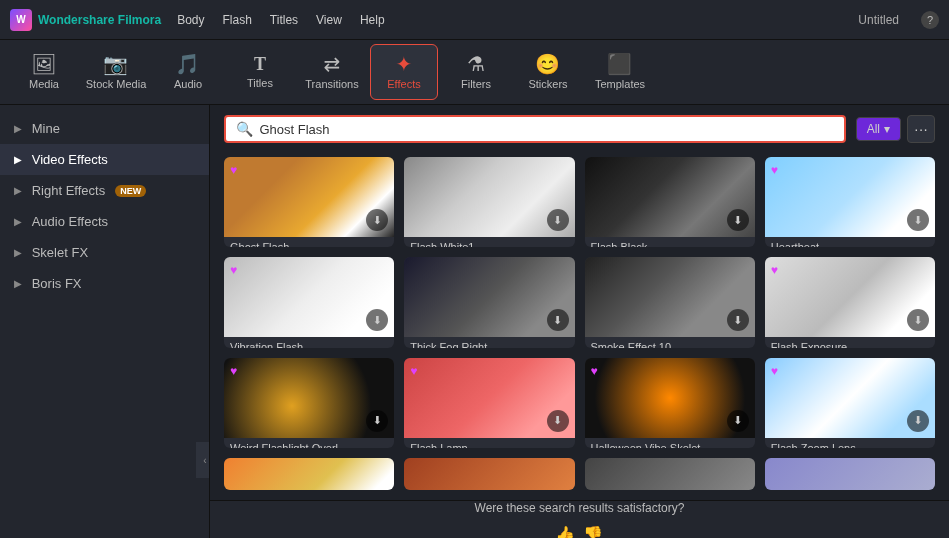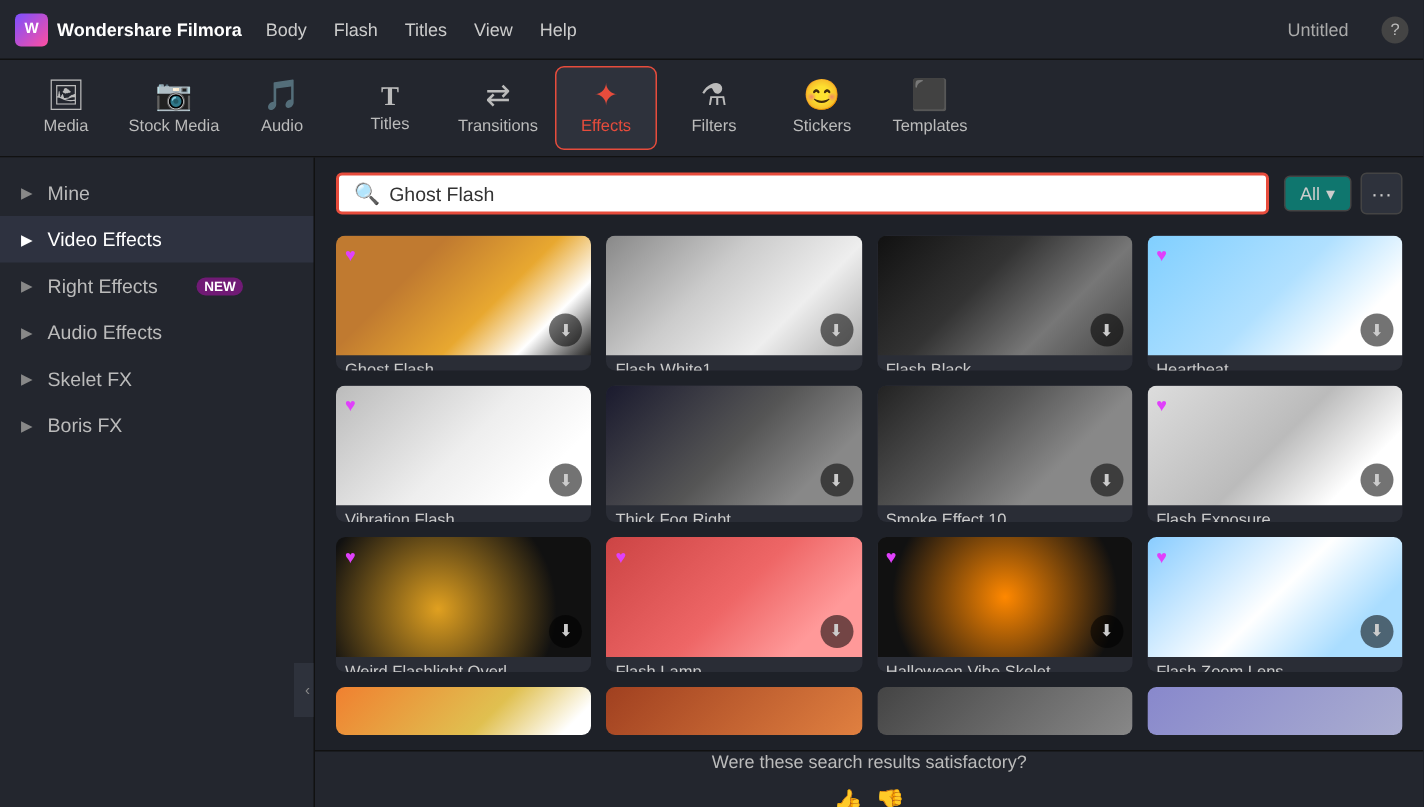--- a/index.html
+++ b/index.html
@@ -35,21 +35,21 @@
       border-radius: 4px;
       display: flex;
       align-items: center;
       justify-content: center;
       font-size: 10px;
       color: #fff;
       font-weight: bold;
     }
     .app-name {
       font-size: 12px;
-      color: #ffffff;
+      color: #14b8a6;
       font-weight: 600;
     }
     .menu-items {
       display: flex;
       gap: 18px;
       font-size: 12px;
       color: #ccc;
     }
     .menu-items span {
       cursor: pointer;
@@ -125,26 +125,26 @@
       background: #2e3240;
       color: #fff;
     }
     .sidebar-arrow {
       font-size: 10px;
       color: #888;
       margin-right: 4px;
     }
     .sidebar-arrow.expanded { color: #fff; }
     .badge-new {
-      background: #701a75;
+      background: #a16207;
       color: #fff;
       font-size: 9px;
       padding: 1px 5px;
       border-radius: 8px;
-      margin-left: 20px;
+      margin-left: 4px;
       font-weight: bold;
     }
     .sidebar-collapse-btn {
       position: absolute;
       bottom: 60px;
       left: 196px;
       width: 18px;
       height: 36px;
       background: #2e323c;
       border-radius: 0 4px 4px 0;
@@ -190,21 +190,21 @@
       color: #333;
       width: 100%;
     }
     .search-icon-inner { color: #888; font-size: 14px; }
     .filter-controls {
       display: flex;
       align-items: center;
       gap: 6px;
     }
     .filter-btn {
-      background: #0f766e;
+      background: #6d28d9;
       border: 1px solid #444;
       border-radius: 4px;
       color: #ccc;
       padding: 4px 10px;
       font-size: 12px;
       cursor: pointer;
       display: flex;
       align-items: center;
       gap: 4px;
     }

